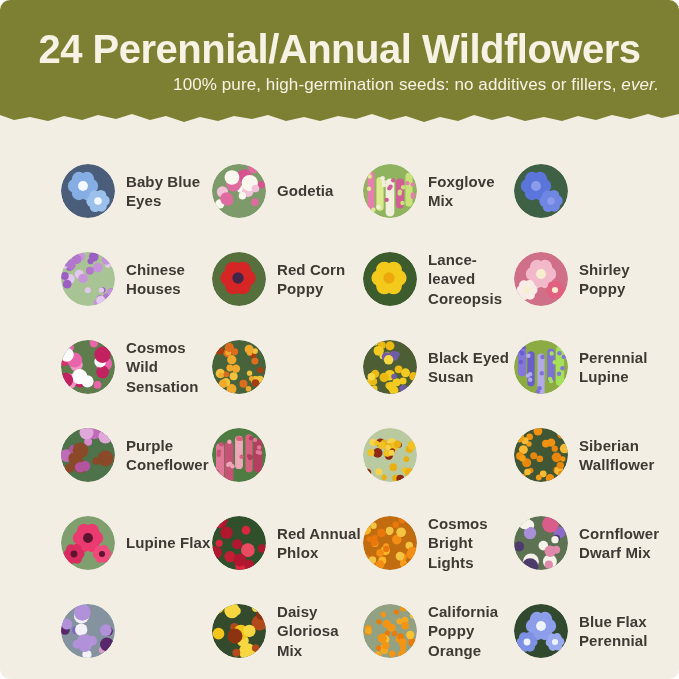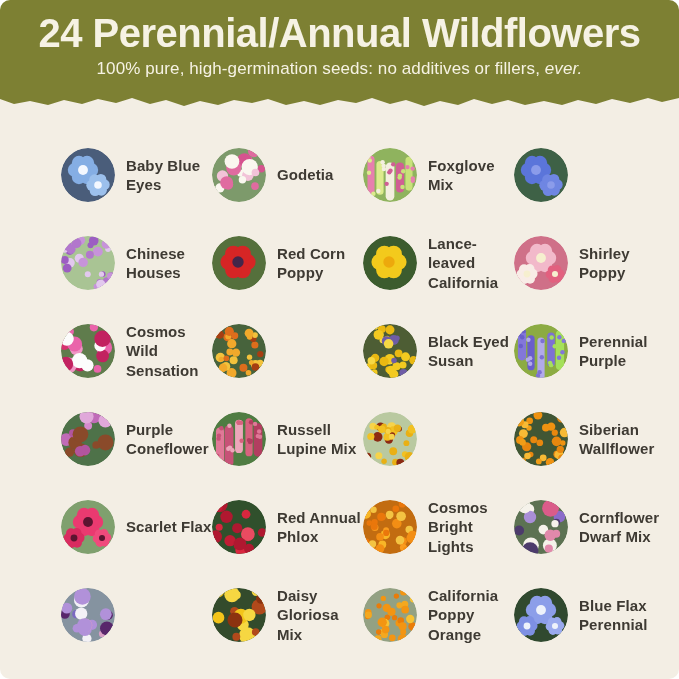--- a/index.html
+++ b/index.html
@@ -10,36 +10,37 @@
     overflow:hidden;
     border-radius:10px;
     font-family:"Liberation Sans","DejaVu Sans",sans-serif;
     margin:0 auto;
   }
   .banner{
     position:relative;
     background:var(--banner,#7d8033);
     height:92px;
     text-align:center;
-    padding-top:1px;
+    padding-top:17px;
   }
   .banner h1{
     margin:10px 20px 0 20px;
     color:var(--banner-text,#f6f2e4);
     font-size:40px;
     font-weight:700;
     letter-spacing:-0.5px;
     line-height:1.1;
   }
   .banner .subtitle{
     margin:4px 20px 0 20px;
     color:var(--banner-text,#f6f2e4);
     font-size:17px;
     font-weight:400;
     letter-spacing:0.1px;
+    text-align:right;
   }
   .subtitle em{font-style:italic;}
   .torn{
     display:block;
     width:679px;height:16px;
     color:var(--banner,#7d8033);
   }
   .grid{
     display:grid;
     grid-template-columns:repeat(4,1fr);
@@ -277,21 +278,21 @@
             <rect x="0" y="0" width="54" height="54" fill="#3c5c2e"></rect>
             <circle cx="35.3" cy="26" r="8.25" fill="#f3ca1c"></circle>
             <circle cx="30.650000000000002" cy="34.05403625519528" r="8.25" fill="#f3ca1c"></circle>
             <circle cx="21.35" cy="34.05403625519528" r="8.25" fill="#f3ca1c"></circle>
             <circle cx="16.7" cy="26" r="8.25" fill="#f3ca1c"></circle>
             <circle cx="21.349999999999994" cy="17.945963744804722" r="8.25" fill="#f3ca1c"></circle>
             <circle cx="30.649999999999995" cy="17.945963744804715" r="8.25" fill="#f3ca1c"></circle>
             <circle cx="26" cy="26" r="5.7" fill="#eda90c"></circle>
           </g>
         </svg>
-        <div class="label">Lance-leaved California</div>
+        <div class="label">Lance-leaved Coreopsis</div>
       </div>
       <div class="cell">
         <svg viewBox="0 0 54 54" class="photo">
           <defs>
             <clipPath id="clip7">
               <circle cx="27" cy="27" r="27"></circle>
             </clipPath>
           </defs>
           <g clip-path="url(#clip7)">
             <rect x="0" y="0" width="54" height="54" fill="#cf7088"></rect>
@@ -463,21 +464,21 @@
             <circle cx="37.07331961591221" cy="41.13156258632926" r="2.2" fill="#a4e05a"></circle>
             <circle cx="36.073799725651575" cy="38.85602764461242" r="2.2" fill="#a4e05a"></circle>
             <circle cx="40.69567901234568" cy="22.24926532711445" r="2.2" fill="#a4e05a"></circle>
             <rect x="41.89182956104253" y="6.2262088477366255" width="8.216340877914952" height="39.862311385459535" rx="4.108170438957476" fill="#a4e05a"></rect>
             <circle cx="48.43659122085048" cy="28.277612995845256" r="2.2" fill="#8377d9"></circle>
             <circle cx="45.400034293552814" cy="13.249617294946663" r="2.2" fill="#8377d9"></circle>
             <circle cx="49.76265432098766" cy="16.881448425718943" r="2.2" fill="#8377d9"></circle>
             <circle cx="45.03062414266118" cy="33.759706076556476" r="2.2" fill="#8377d9"></circle>
           </g>
         </svg>
-        <div class="label">Perennial Purple</div>
+        <div class="label">Perennial Lupine</div>
       </div>
       <div class="cell">
         <svg viewBox="0 0 54 54" class="photo">
           <defs>
             <clipPath id="clip12">
               <circle cx="27" cy="27" r="27"></circle>
             </clipPath>
           </defs>
           <g clip-path="url(#clip12)">
             <rect x="0" y="0" width="54" height="54" fill="#4e7249"></rect>
@@ -530,21 +531,20 @@
             <circle cx="37.997668038408776" cy="30.000255358227975" r="2.2" fill="#b23e60"></circle>
             <circle cx="36.940534979423866" cy="28.123747691675504" r="2.2" fill="#b23e60"></circle>
             <circle cx="38.93689986282579" cy="29.02628492674428" r="2.2" fill="#b23e60"></circle>
             <rect x="41.65694444444444" y="11.234525034293553" width="8.686111111111112" height="33.39967421124828" rx="4.343055555555556" fill="#b23e60"></rect>
             <circle cx="45.76834705075446" cy="24.120488161697395" r="2.2" fill="#e07897"></circle>
             <circle cx="47.11862139917695" cy="19.535191666972437" r="2.2" fill="#e07897"></circle>
             <circle cx="47.96683813443073" cy="24.811733133799187" r="2.2" fill="#e07897"></circle>
             <circle cx="43.07842935528121" cy="11.910879891006244" r="2.2" fill="#e07897"></circle>
           </g>
         </svg>
-        <div class="label">Russell Lupine Mix</div>
       </div>
       <div class="cell">
         <svg viewBox="0 0 54 54" class="photo">
           <defs>
             <clipPath id="clip14">
               <circle cx="27" cy="27" r="27"></circle>
             </clipPath>
           </defs>
           <g clip-path="url(#clip14)">
             <rect x="0" y="0" width="54" height="54" fill="#b9c9a0"></rect>
@@ -649,21 +649,21 @@
             <circle cx="13" cy="38" r="3.42" fill="#5c1430"></circle>
             <circle cx="38.93591169072617" cy="42.51011523705538" r="4.4" fill="#f04a7c"></circle>
             <circle cx="36.06208147607785" cy="38.46750470704209" r="4.4" fill="#f04a7c"></circle>
             <circle cx="38.12616978535168" cy="33.95738946998671" r="4.4" fill="#f04a7c"></circle>
             <circle cx="43.06408830927383" cy="33.48988476294462" r="4.4" fill="#f04a7c"></circle>
             <circle cx="45.93791852392215" cy="37.53249529295791" r="4.4" fill="#f04a7c"></circle>
             <circle cx="43.87383021464832" cy="42.04261053001329" r="4.4" fill="#f04a7c"></circle>
             <circle cx="41" cy="38" r="3.04" fill="#5c1430"></circle>
           </g>
         </svg>
-        <div class="label">Scarlet Flax</div>
+        <div class="label">Lupine Flax</div>
       </div>
       <div class="cell">
         <svg viewBox="0 0 54 54" class="photo">
           <defs>
             <clipPath id="clip17">
               <circle cx="27" cy="27" r="27"></circle>
             </clipPath>
           </defs>
           <g clip-path="url(#clip17)">
             <rect x="0" y="0" width="54" height="54" fill="#30502c"></rect>

